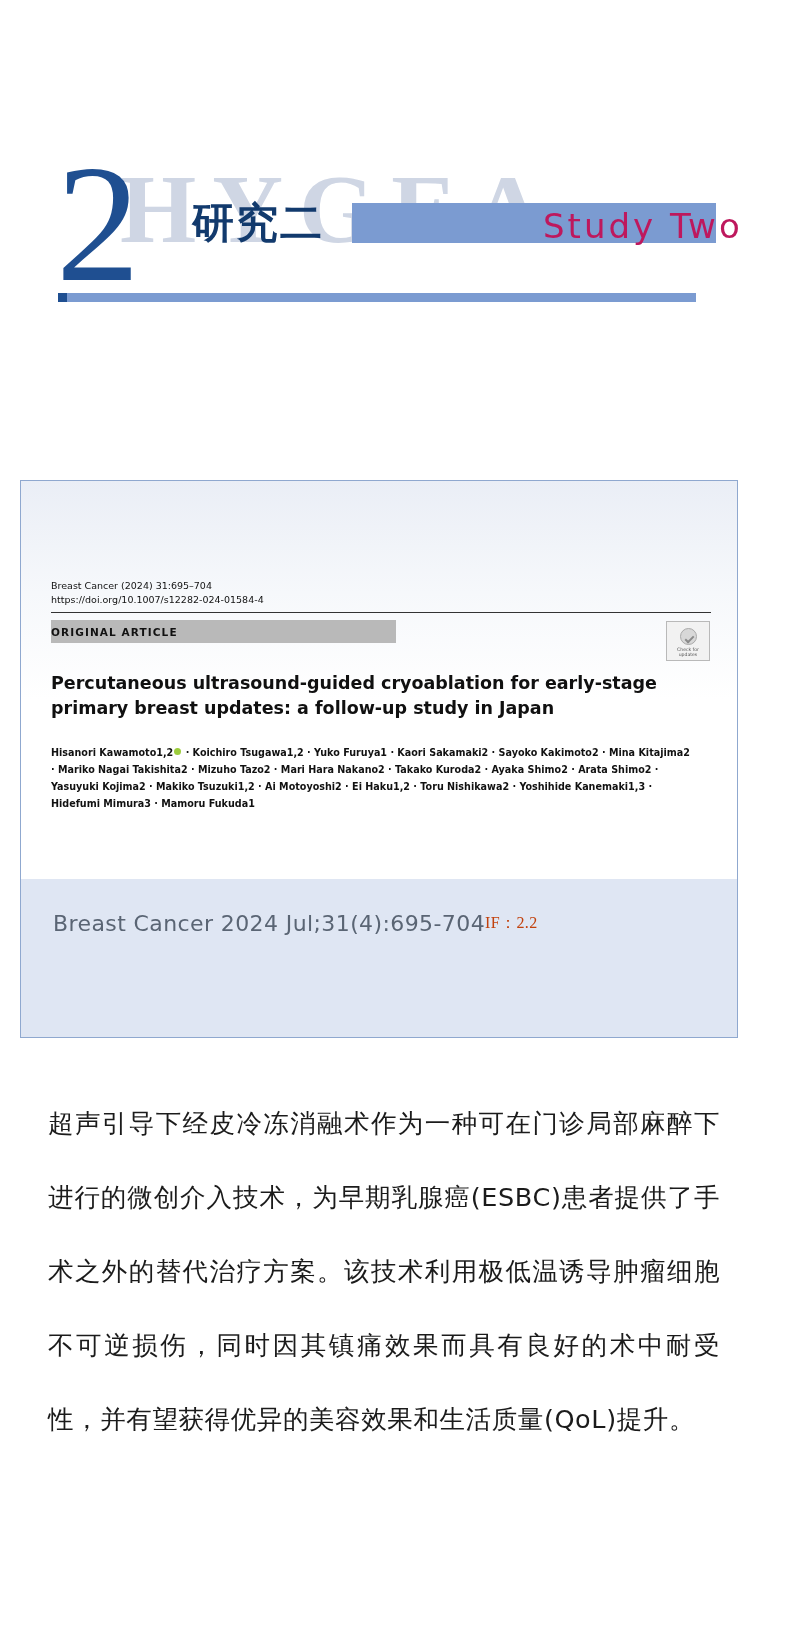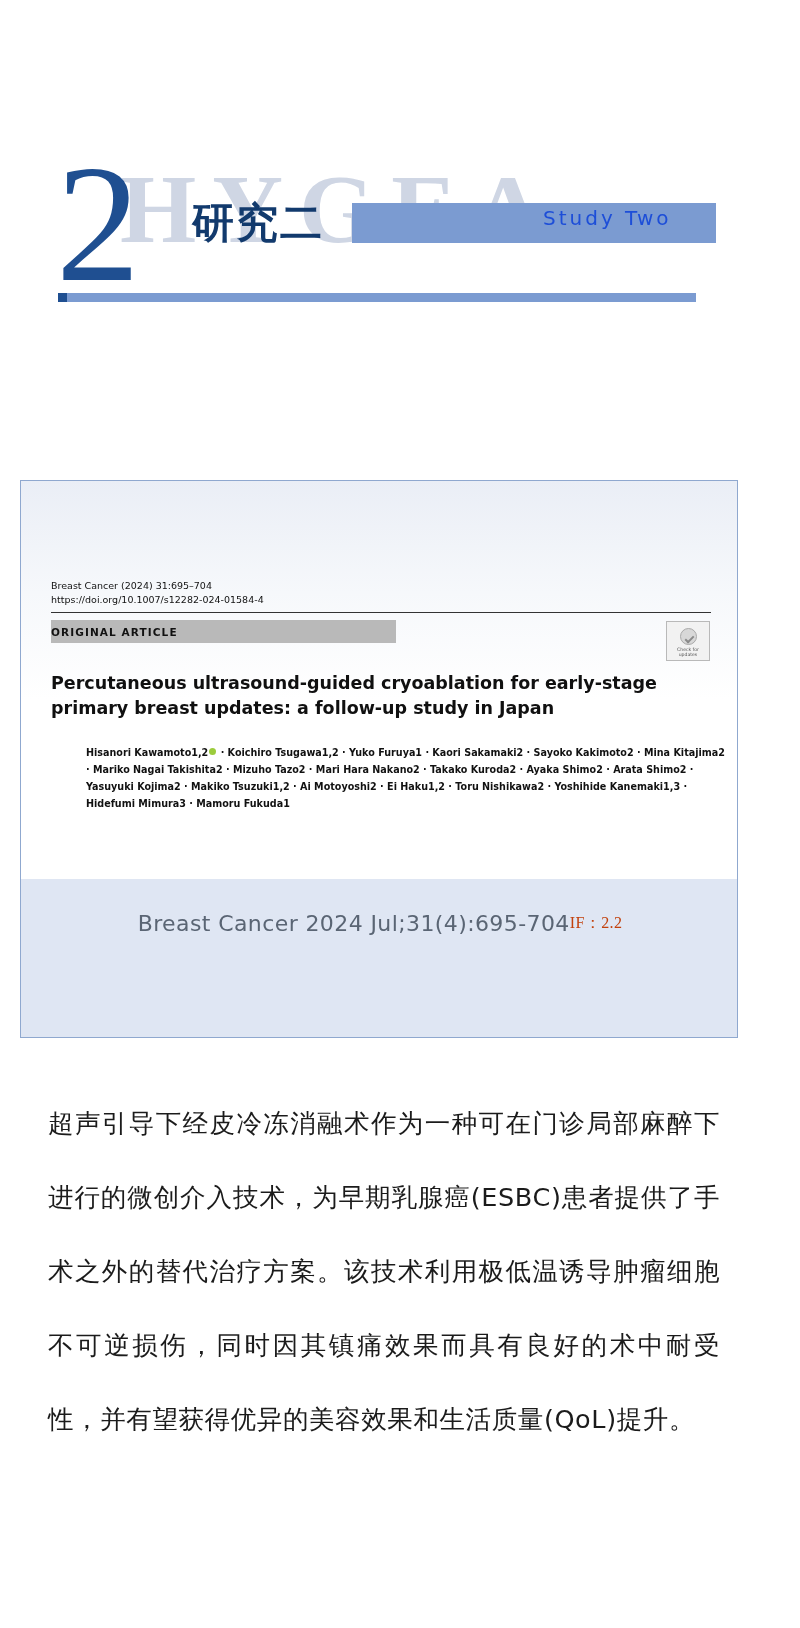--- a/index.html
+++ b/index.html
@@ -60,22 +60,22 @@
     font-size: 42px;
     font-weight: 700;
     color: #123a6d;
     letter-spacing: 2px;
     font-family: "DejaVu Sans", sans-serif;
   }
   .banner-en-title {
     position: absolute;
     left: 543px;
     top: 206px;
-    font-size: 20px;
-    color: #1d4ed8;
+    font-size: 34px;
+    color: #be185d;
     letter-spacing: 3px;
     font-family: "DejaVu Sans", sans-serif;
   }
   .banner-rule {
     position: absolute;
     left: 58px;
     top: 293px;
     width: 638px;
     height: 9px;
     background: #7b9bd1;
@@ -191,40 +191,39 @@
   .authors {
     position: absolute;
     left: 30px;
     top: 263px;
     width: 645px;
     font-size: 9.6px;
     line-height: 1.78;
     font-weight: 700;
     color: #111;
     font-family: "DejaVu Sans", sans-serif;
-    margin-left: 35px;
   }
   .orcid {
     display: inline-block;
     width: 7px; height: 7px;
     border-radius: 50%;
     background: #9ccc3c;
     vertical-align: 1px;
     margin: 0 1px;
   }
   .paper-footer {
     position: absolute;
     left: 0;
     top: 398px;
     width: 718px;
     height: 88px;
     background: #dfe6f3;
     display: flex;
     align-items: center;
-    justify-content: center;
+    justify-content: flex-start;
     padding: 0 32px;
   }
   .footer-cite {
     font-size: 22px;
     color: #5a6574;
     font-family: "DejaVu Sans", sans-serif;
     letter-spacing: 0.4px;
   }
   .footer-if {
     font-size: 16px;

